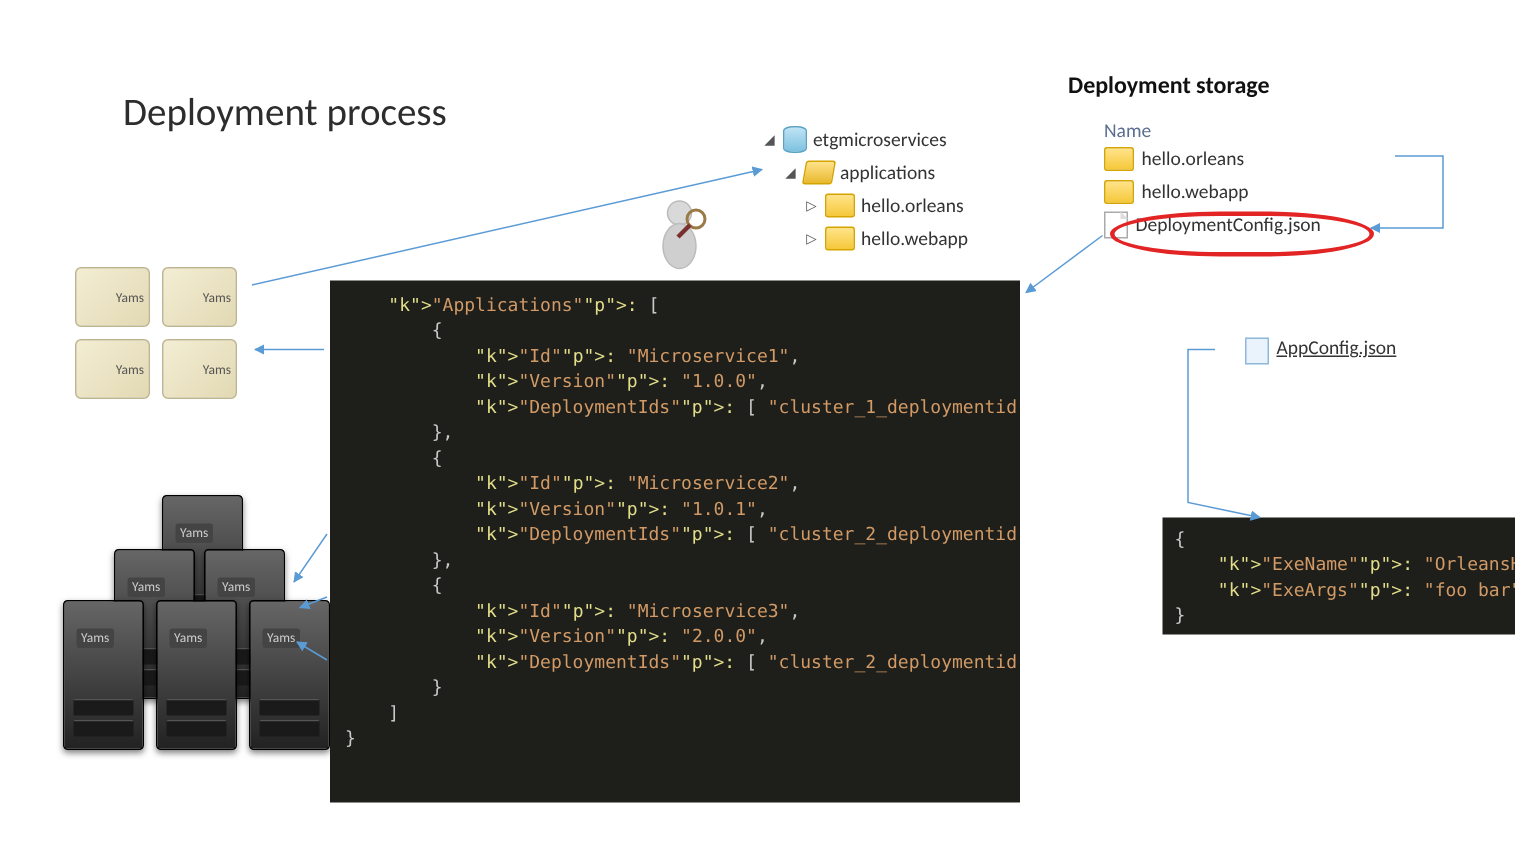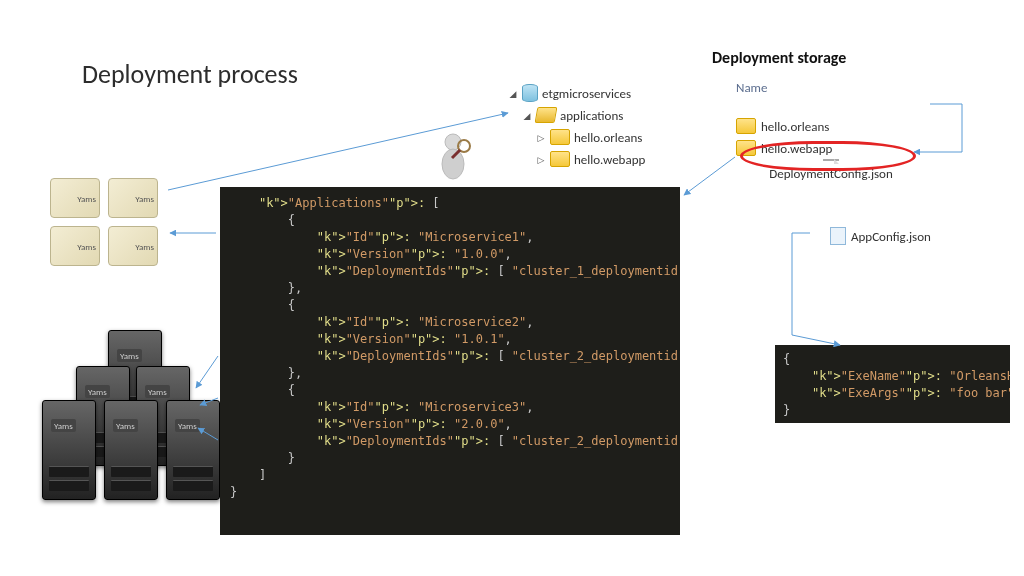--- a/index.html
+++ b/index.html
@@ -146,21 +146,21 @@
   .name-panel {
     position: absolute;
     left: 736px;
     top: 80px;
     width: 190px;
     font-size: 13px;
     color: #333;
   }
   .name-panel .hdr {
     color: #5c6e8f;
-    margin-bottom: 20px;
+    margin-bottom: 0;
     font-size: 13px;
   }
   .name-row {
     display: flex;
     align-items: center;
     height: 22px;
     gap: 5px;
   }
   .file-icon {
     width: 14px;
@@ -190,23 +190,23 @@
   
   .cfg-list {
     position: absolute;
     left: 830px;
     top: 225px;
     font-size: 13px;
     color: #333;
   }
   .cfg-row {
     display: flex;
-    align-items: center;
     height: 22px;
     gap: 5px;
+    text-decoration: underline;
   }
   .doc-icon {
     width: 14px;
     height: 16px;
     display: inline-block;
     background: #eaf3fb;
     border: 1px solid #8fb8da;
     position: relative;
   }
   .exe-icon {
@@ -372,21 +372,21 @@
 <div class="name-panel">
   <div class="hdr">Name</div>
   <div class="name-row">
     <span class="fold-closed"></span>
     <span>hello.orleans</span>
   </div>
   <div class="name-row">
     <span class="fold-closed"></span>
     <span>hello.webapp</span>
   </div>
-  <div class="name-row" style="position:relative;flex-direction:column;">
+  <div class="name-row" style="position:relative;">
     <span class="file-icon"></span>
     <span>DeploymentConfig.json</span>
   </div>
 </div>
 <div class="red-ellipse" style="left:740px; top:141px; width:170px; height:24px;"></div>
 
 <div class="cfg-list">
   <div class="cfg-row">
     <span class="doc-icon"></span>
     <span>AppConfig.json</span>

